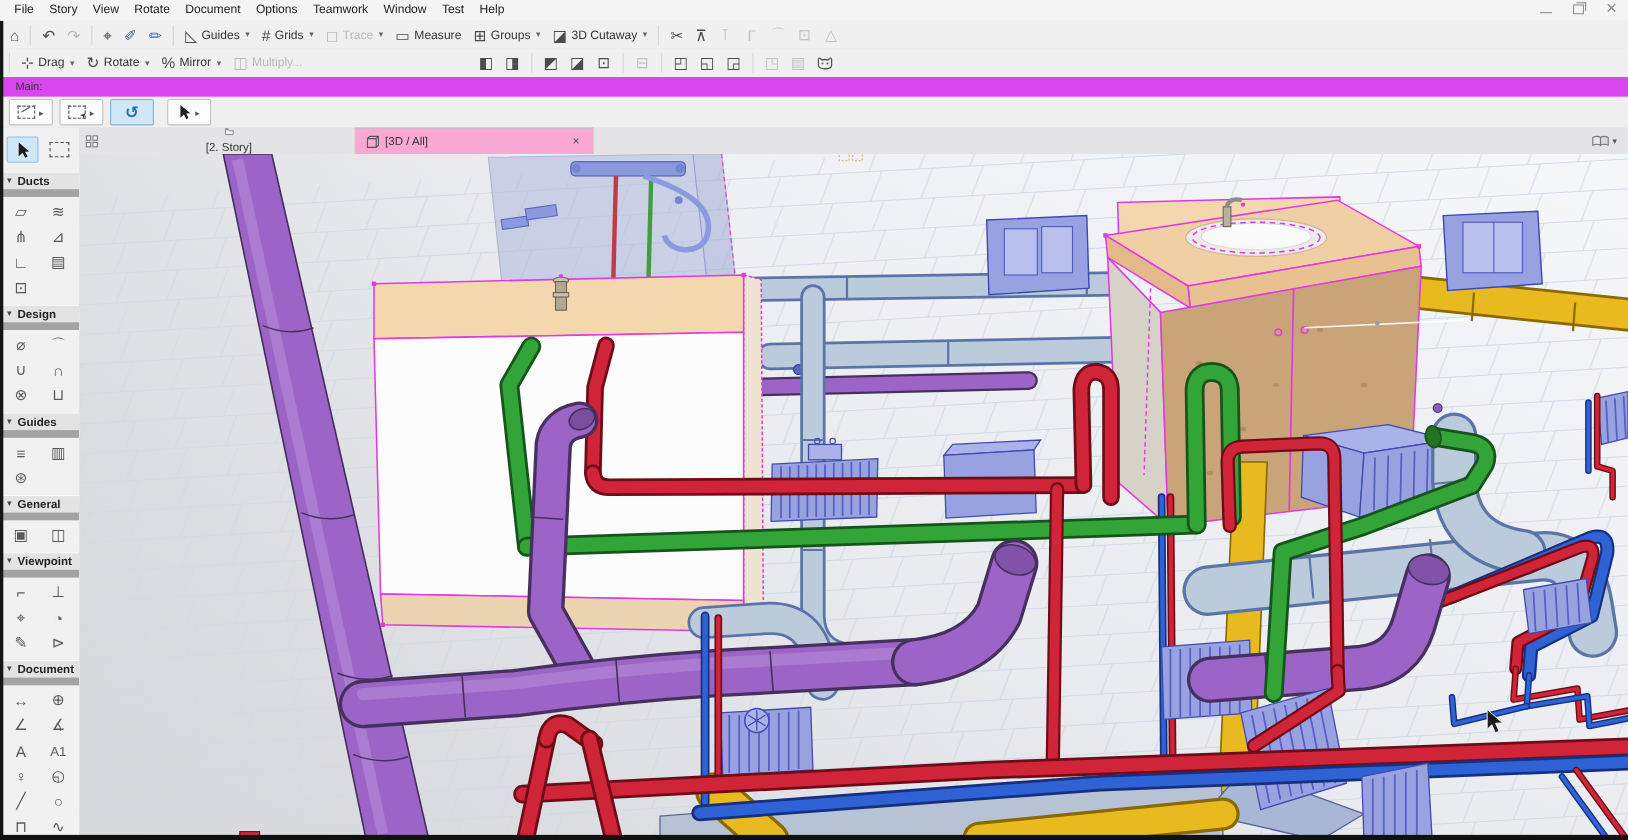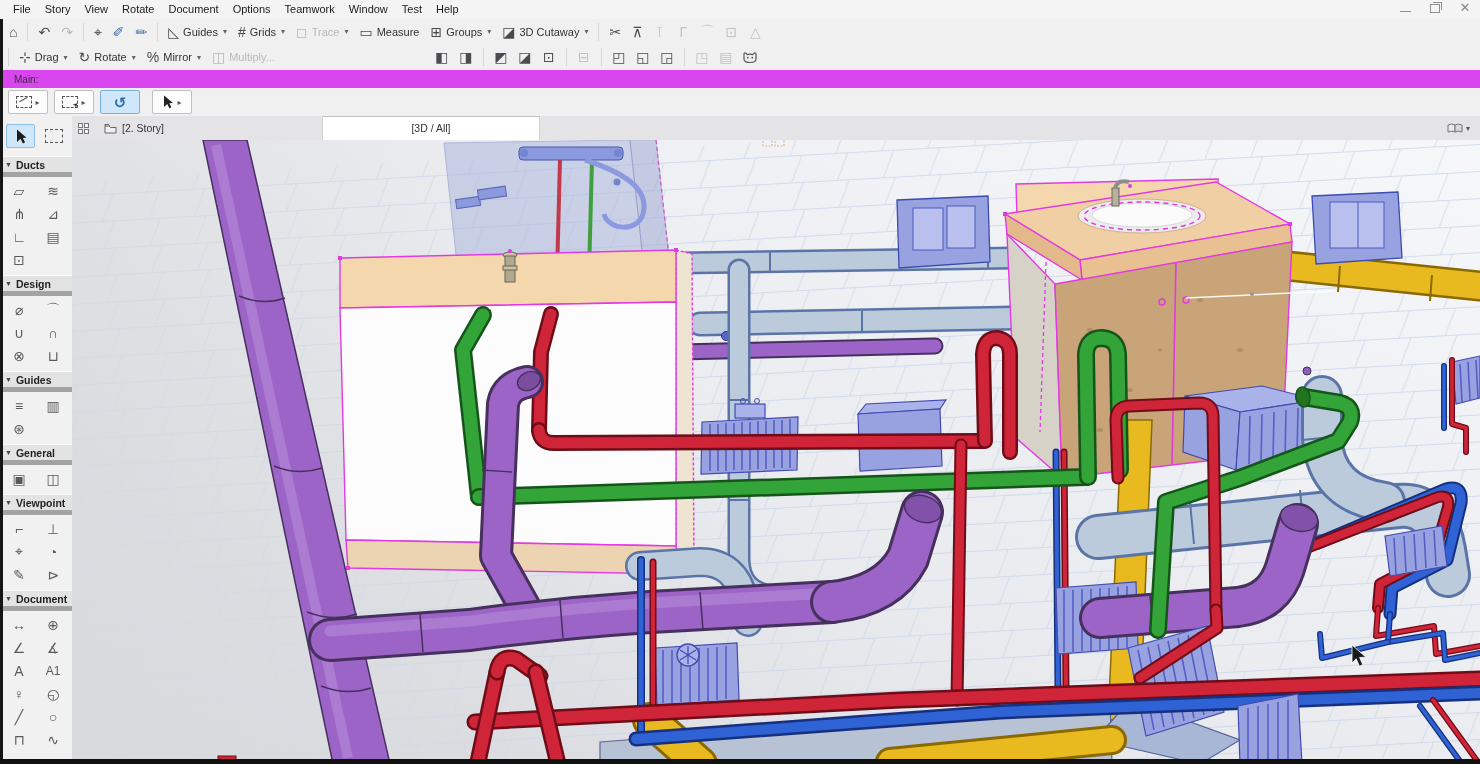--- a/index.html
+++ b/index.html
@@ -41,35 +41,35 @@
   .dashbox{width:14px;height:10px;border:1px dashed #555;position:relative;}
   .dashbox.slash:before{content:"";position:absolute;left:2px;top:2px;width:9px;height:1px;background:#555;transform:rotate(-30deg);}
   .dashbox.arrow:before{content:"➤";font-size:7px;color:#333;position:absolute;right:-1px;bottom:-2px;transform:rotate(-45deg);}
   .orbit{font-size:15px;color:#2b6cb0;font-weight:bold;line-height:15px;}
   
   #workspace{position:absolute;top:116px;left:0;right:0;bottom:0;}
   #toolbox{position:absolute;left:0;top:0;bottom:0;width:72px;background:#f1f1f1;border-right:1px solid #cfcfcf;overflow:hidden;}
   #toolbox .topbtns{display:flex;gap:4px;padding:8px 4px 6px 6px;}
   .toolbtn{width:28px;height:22px;border:1px solid transparent;border-radius:2px;display:flex;align-items:center;justify-content:center;}
   .toolbtn.selected{background:#cfe7f8;border-color:#8fc0e8;}
-  .tb-sec-h{display:flex;align-items:center;gap:4px;height:15px;background:#e3e3e4;border-top:1px solid #fafafa;border-bottom:5px solid #a3a3a3;padding-left:5px;margin-top:2px;}
+  .tb-sec-h{display:flex;align-items:center;gap:4px;height:15px;background:#e3e3e4;border-top:1px solid #fafafa;border-bottom:7px solid #a3a3a3;padding-left:5px;margin-top:2px;}
   .tb-sec-h .tri{font-size:7px;color:#444;}
   .tb-sec-h .ttl{font-size:10.5px;font-weight:bold;color:#222;}
   .tb-grid{display:grid;grid-template-columns:1fr 1fr;justify-items:center;padding:2px 2px;}
   .tb-cell{width:30px;height:23px;display:flex;align-items:center;justify-content:center;font-size:14px;color:#5a5a5a;}
   .tb-cell.small{font-size:12px;}
   
   #view-area{position:absolute;left:72px;right:0;top:0;bottom:0;}
   #tabbar{position:absolute;left:0;right:0;top:0;height:24px;background:#e4e4e6;border-bottom:1px solid #c9c9cb;display:flex;align-items:stretch;}
   .quadbtn{width:22px;display:flex;align-items:center;justify-content:center;}
   .quad{display:grid;grid-template-columns:5px 5px;grid-template-rows:5px 5px;gap:1px;}
   .quad i{border:1px solid #777;background:#f4f4f4;}
   .tab{display:flex;align-items:center;gap:5px;padding:0 10px;font-size:10.5px;color:#333;border-right:1px solid #d2d2d4;min-width:0;}
-  .tab.active{background:#ffffff;border-top:1px solid #bfbfc1;margin-right:0;width:196px;flex-direction:column;}
-  .tab.inactive{width:208px;}
+  .tab.active{background:#f9a8d4;border-top:1px solid #bfbfc1;margin-right:0;width:196px;}
+  .tab.inactive{width:208px;flex-direction:column;}
   .tab .close{margin-left:auto;color:#555;font-size:11px;padding:0 2px;}
   #tab-right{margin-left:auto;display:flex;align-items:center;gap:3px;padding-right:10px;}
   #tab-right .dd{font-size:8px;color:#555;}
   
   #viewport{position:absolute;left:0;right:0;top:24px;bottom:0;background:#f2f3f5;overflow:hidden;}
   
   #left-strip{position:absolute;left:0;top:19px;bottom:0;width:3px;background:#151515;z-index:50;}
   #bottom-strip{position:absolute;left:0;bottom:0;height:5px;right:0;background:#111;z-index:50;}
 </style>
 </head>

